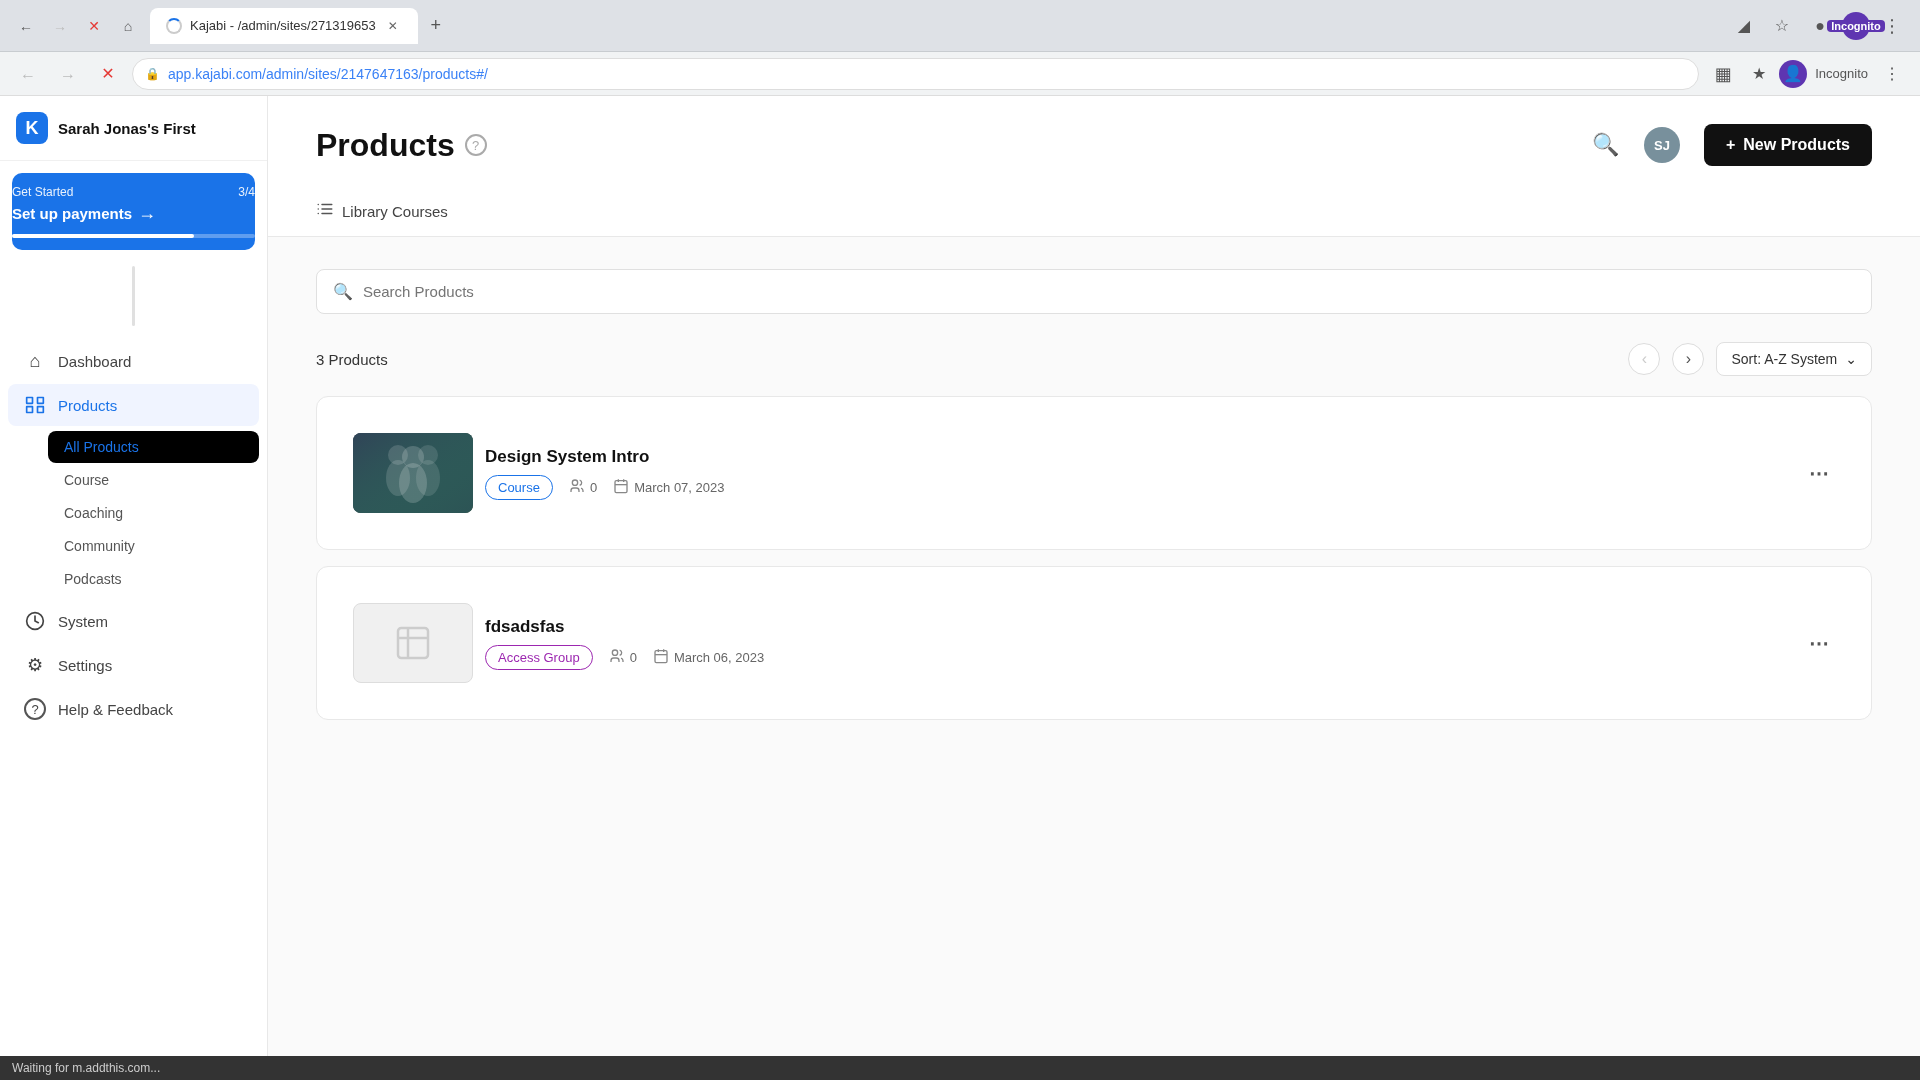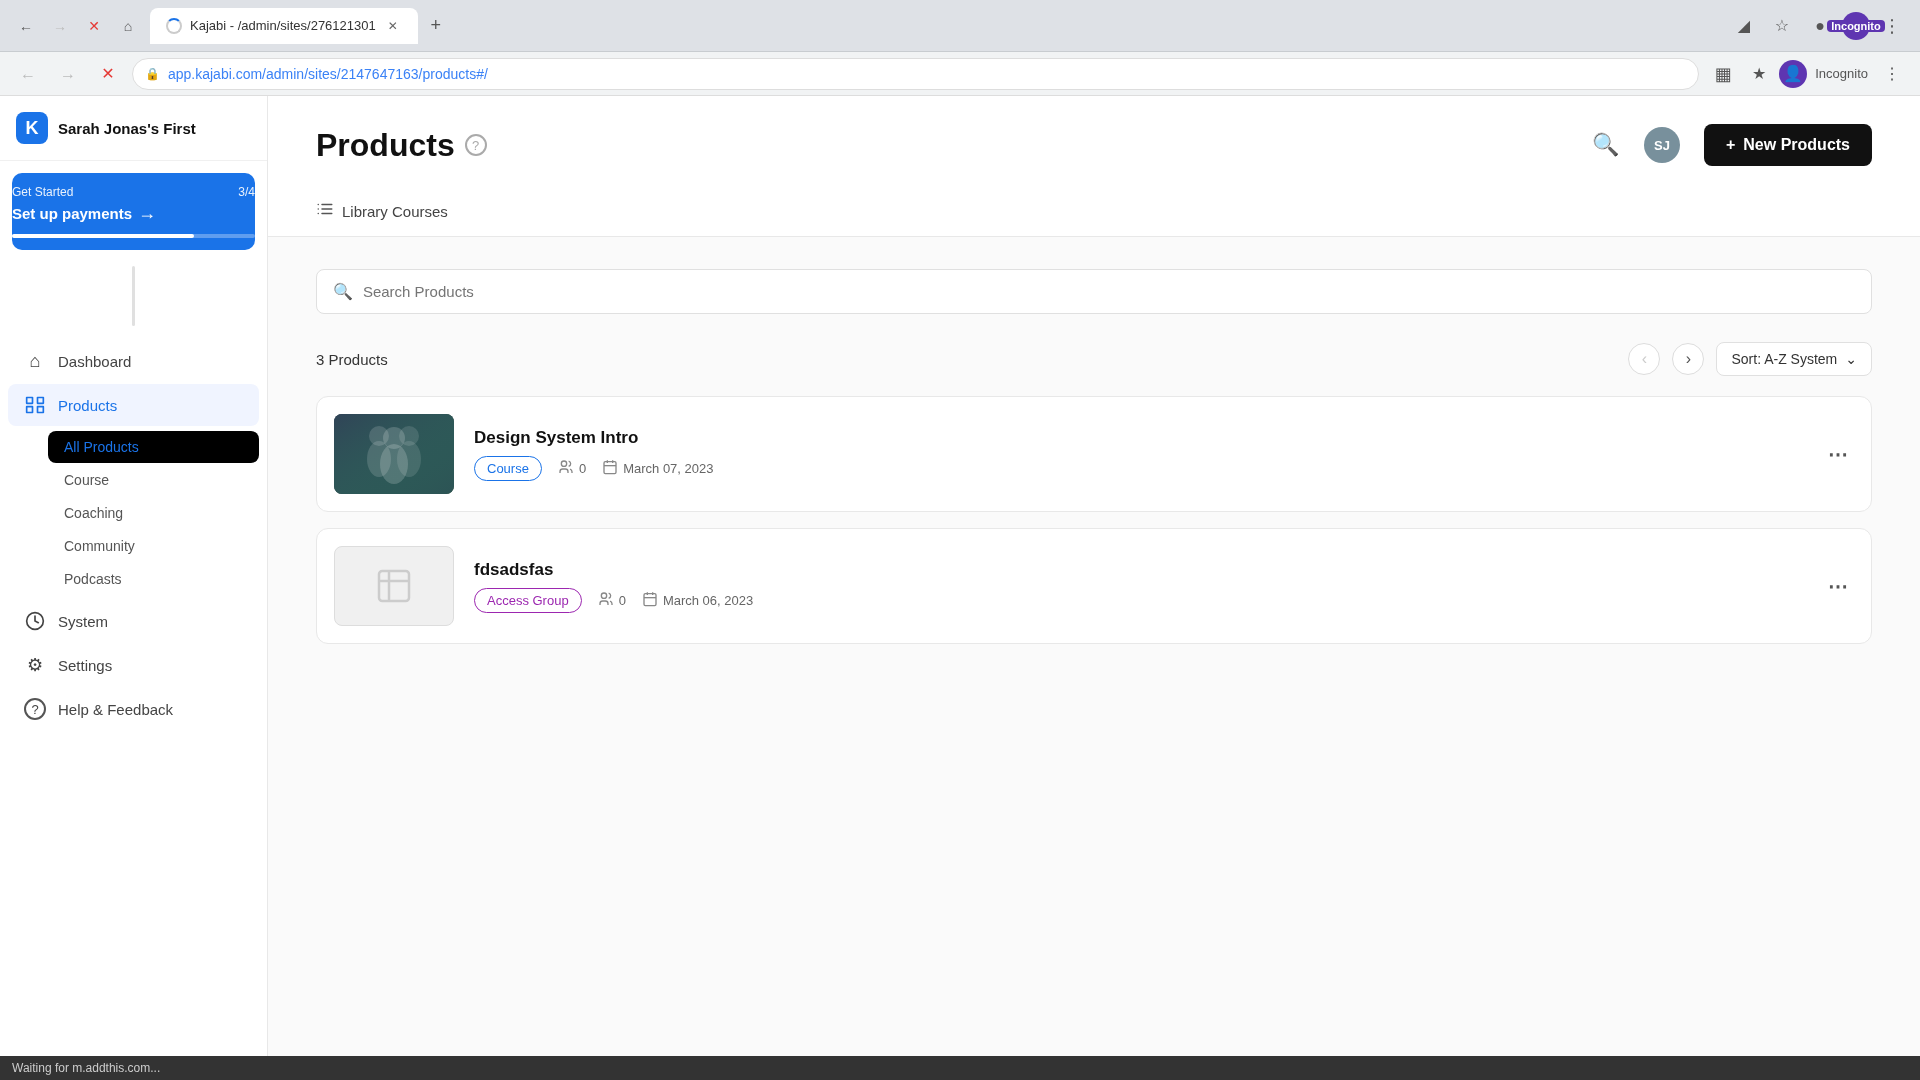--- a/index.html
+++ b/index.html
@@ -76,21 +76,21 @@
     .search-bar input { border: none; outline: none; flex: 1; font-size: 15px; color: #333; background: transparent; }
     .search-icon { color: #888; font-size: 16px; }
 
     .products-list-header { display: flex; justify-content: space-between; align-items: center; margin-bottom: 20px; }
     .products-count { font-size: 15px; font-weight: 500; color: #333; }
     .pagination-sort { display: flex; align-items: center; gap: 12px; }
     .page-nav-btn { width: 32px; height: 32px; border-radius: 50%; border: 1px solid #ddd; background: white; cursor: pointer; display: flex; align-items: center; justify-content: center; color: #555; font-size: 16px; }
     .page-nav-btn.disabled { color: #ccc; cursor: default; }
     .sort-dropdown { background: white; border: 1.5px solid #e0e0e0; border-radius: 8px; padding: 8px 14px; font-size: 14px; font-weight: 500; color: #333; cursor: pointer; display: flex; align-items: center; gap: 8px; }
 
-    .product-card { background: white; border: 1px solid #e8e8e8; border-radius: 12px; padding: 17px; display: flex; align-items: center; gap: 20px; margin-bottom: 16px; }
+    .product-card { background: white; border: 1px solid #e8e8e8; border-radius: 12px; padding: 36px; display: flex; align-items: center; gap: 12px; margin-bottom: 16px; }
     .product-thumb-placeholder { width: 120px; height: 80px; border-radius: 8px; background: #f0f0f0; border: 1px solid #ddd; display: flex; align-items: center; justify-content: center; flex-shrink: 0; }
     .product-info { flex: 1; }
     .product-name { font-size: 17px; font-weight: 600; color: #111; margin-bottom: 8px; }
     .product-meta { display: flex; align-items: center; gap: 16px; }
     .badge { padding: 4px 12px; border-radius: 20px; font-size: 13px; font-weight: 500; border: 1.5px solid; }
     .badge-course { color: #1a73e8; border-color: #1a73e8; background: transparent; }
     .badge-access { color: #9c27b0; border-color: #9c27b0; background: transparent; }
     .meta-item { display: flex; align-items: center; gap: 5px; color: #666; font-size: 13px; }
     .meta-icon { font-size: 14px; color: #888; }
     .product-actions { display: flex; align-items: center; }
@@ -109,21 +109,21 @@
 <div class="browser-chrome">
   <div class="browser-controls">
     <button class="browser-btn">←</button>
     <button class="browser-btn" style="color:#bbb">→</button>
     <button class="browser-btn loading" style="color:#e53935">✕</button>
     <button class="browser-btn">⌂</button>
   </div>
   <div class="tab-bar">
     <div class="tab">
       <div class="tab-loading"></div>
-      <span>Kajabi - /admin/sites/276121301</span>
+      <span>Kajabi - /admin/sites/271319653</span>
       <span class="tab-close">✕</span>
     </div>
     <button class="new-tab-btn">+</button>
   </div>
   <div class="toolbar-actions" style="display:flex;align-items:center;gap:6px;">
     <button class="toolbar-icon-btn">◢</button>
     <button class="toolbar-icon-btn">☆</button>
     <button class="toolbar-icon-btn">●</button>
     <button class="avatar-btn">
       <span style="font-size:11px;white-space:nowrap;padding:0 4px;background:#5e35b1;border-radius:4px;">Incognito</span>

